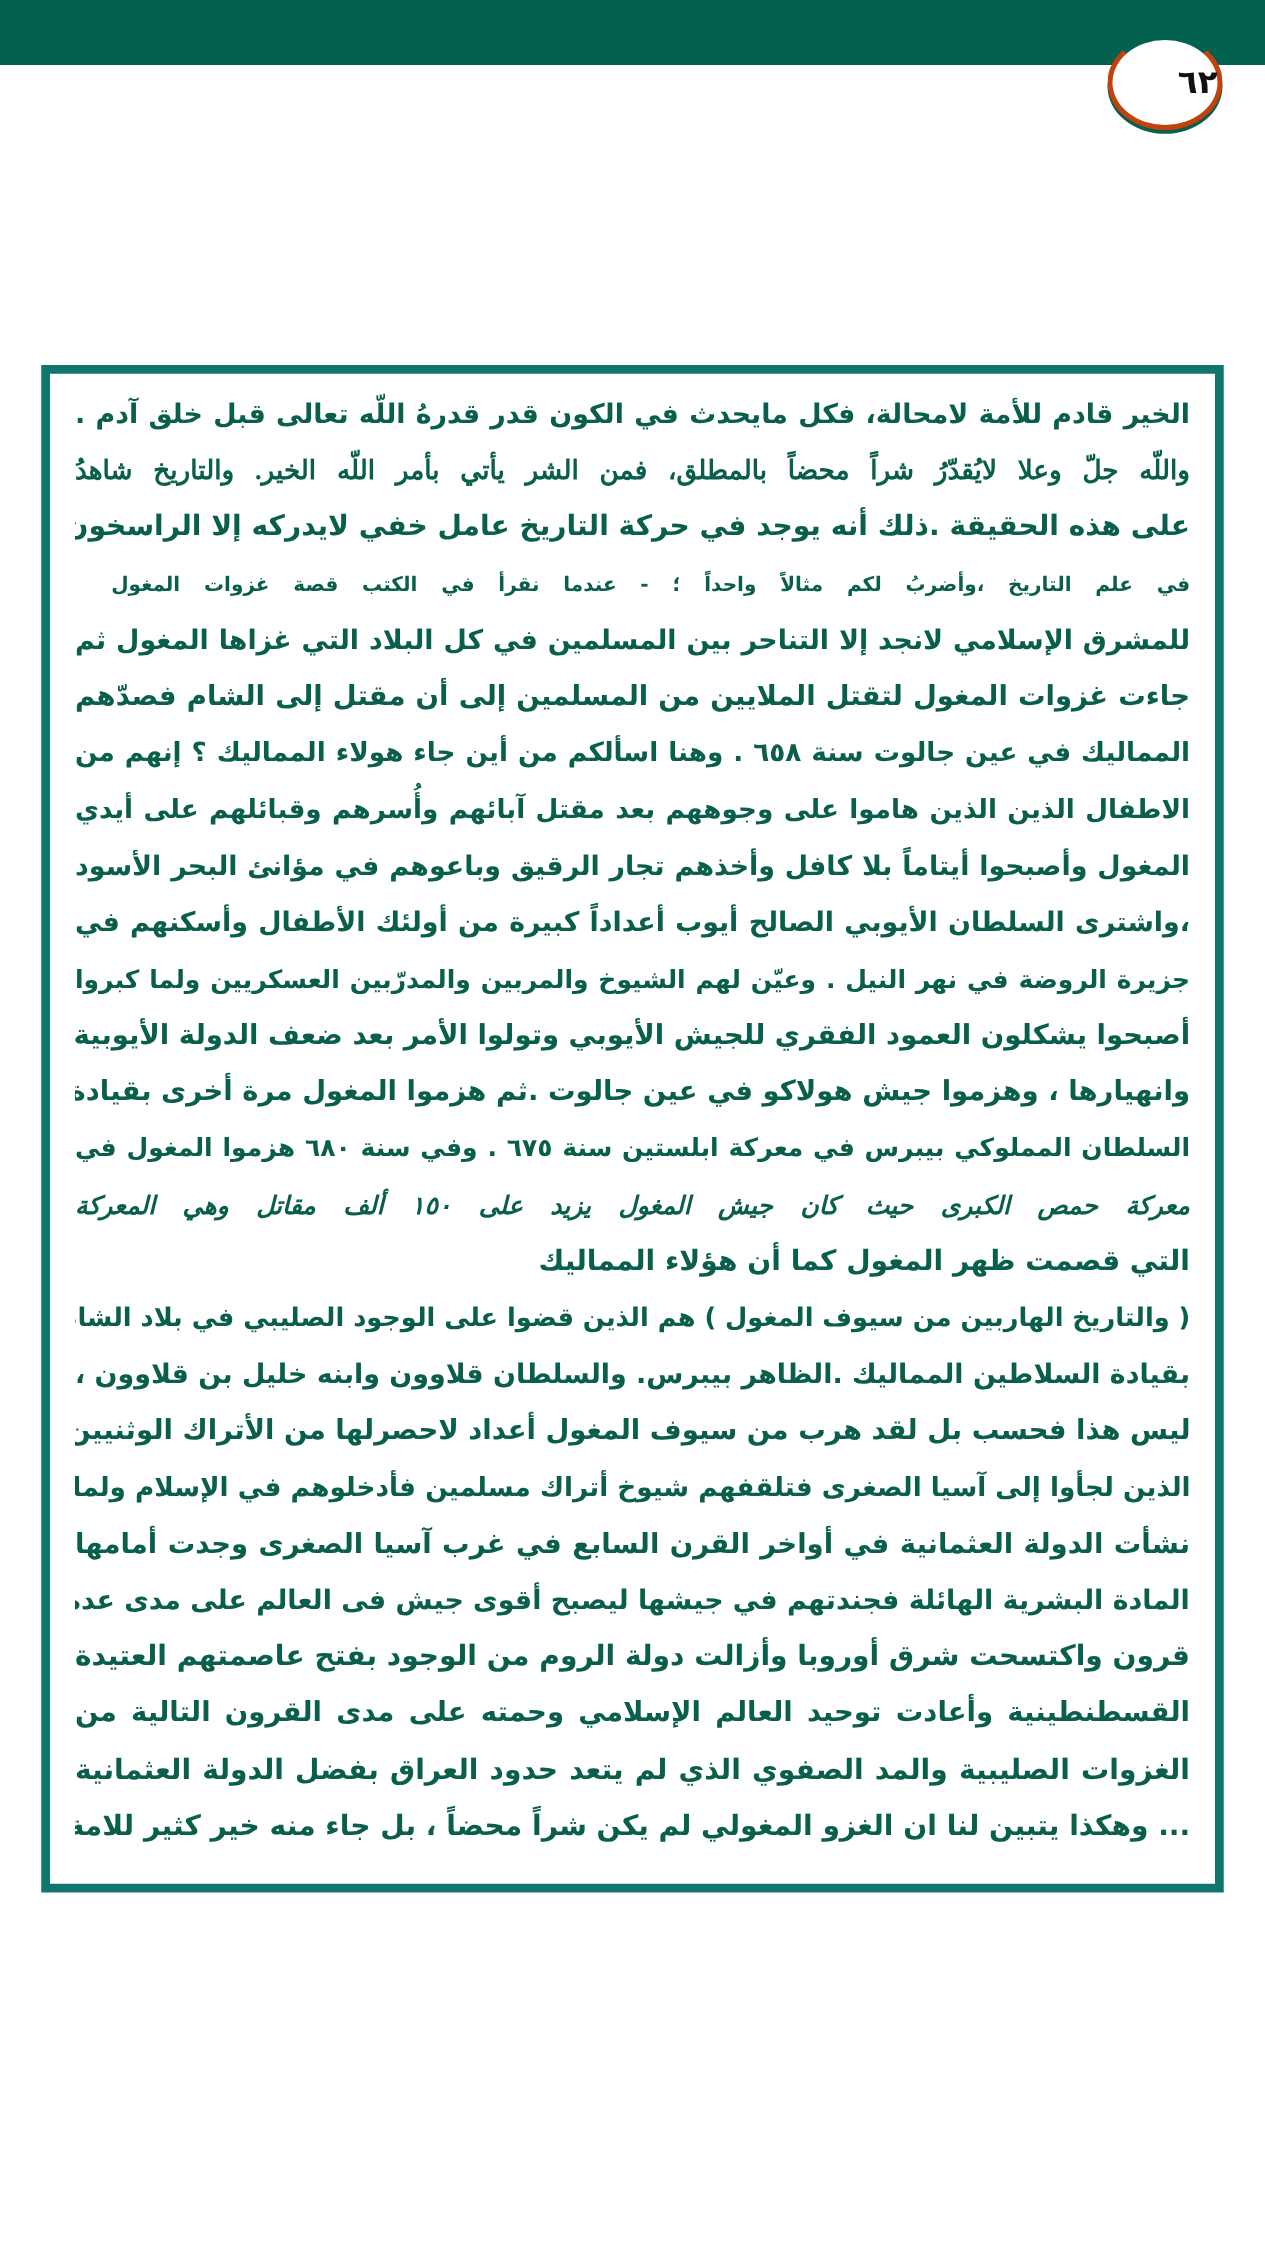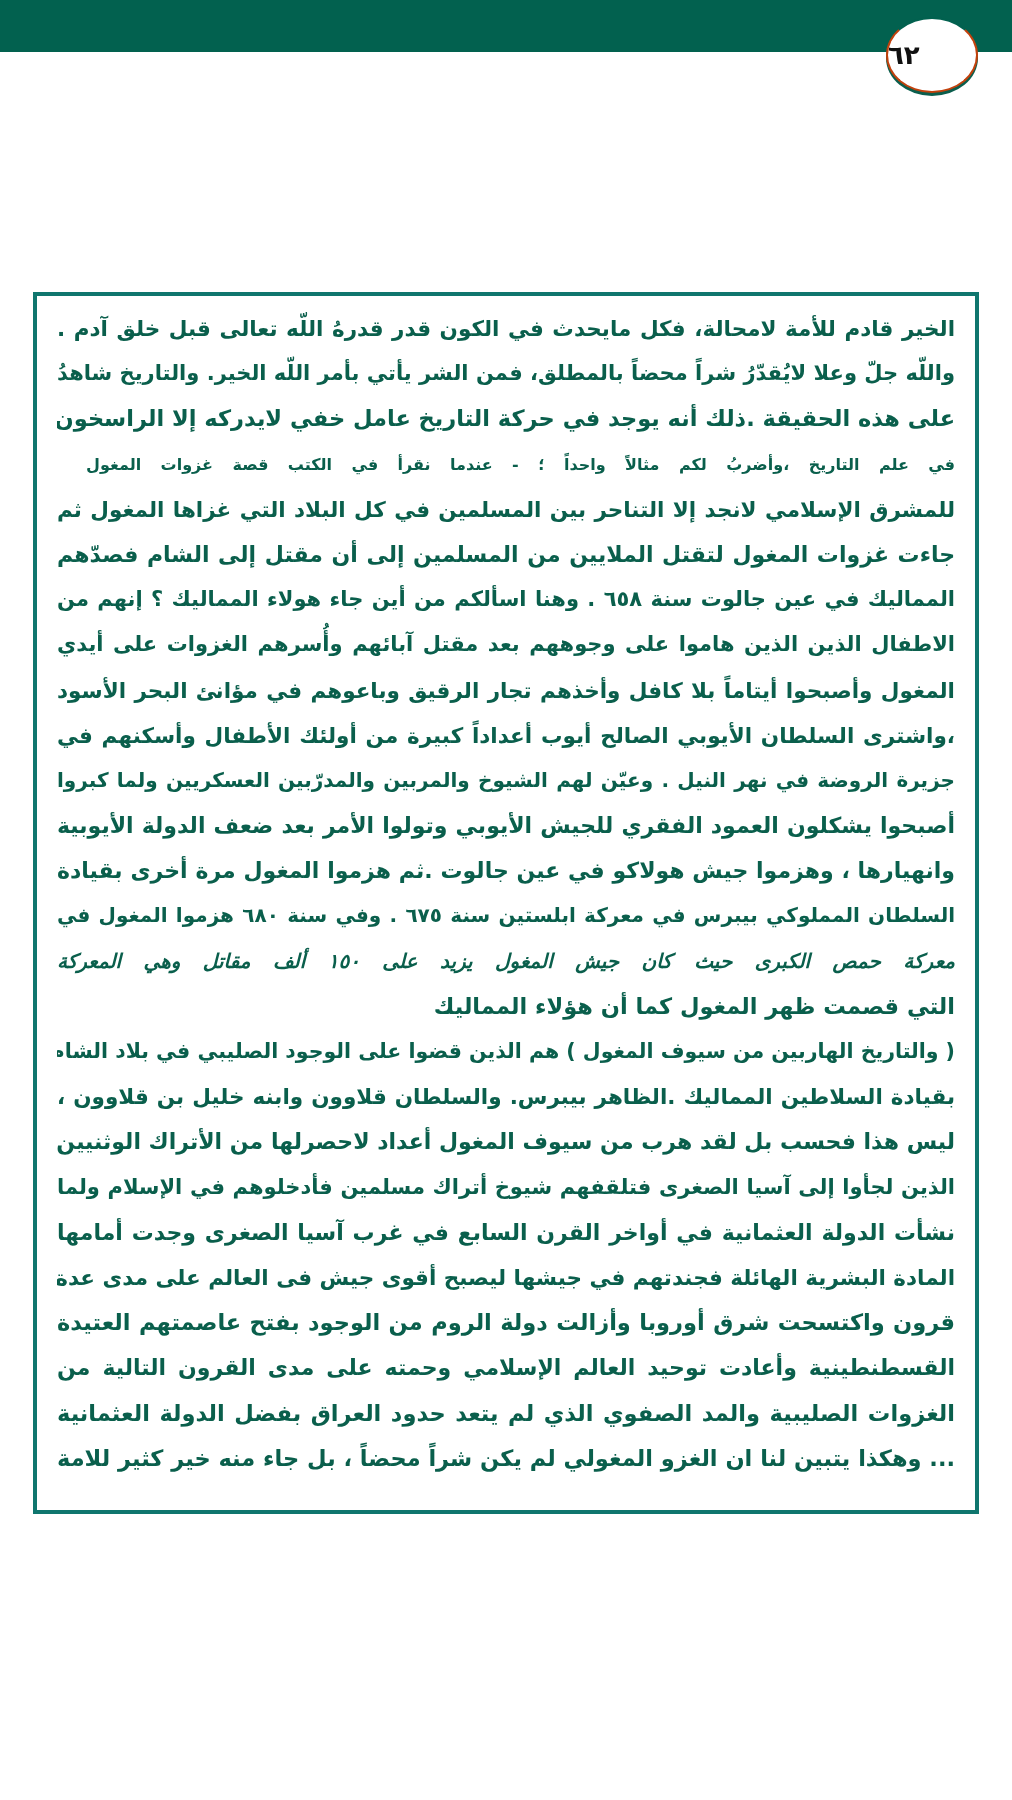--- a/index.html
+++ b/index.html
@@ -5,34 +5,34 @@
   html, body { margin: 0; padding: 0; }
   body {
     width: 1012px; height: 1800px; background: #ffffff; position: relative; overflow: hidden;
     font-family: "DejaVu Sans", sans-serif;
   }
   .header-band {
     position: absolute; left: 0; top: 0; width: 1012px; height: 52px;
     background: #02614f;
   }
   .page-badge {
-    position: absolute; left: 886px; top: 17px; width: 92px; height: 76px;
+    position: absolute; left: 886px; top: 28px; width: 92px; height: 76px;
     border-radius: 50%; background: #ffffff;
-    border: 2px solid #c2410c; border-top-color: #02614f;
+    border: 4px solid #c2410c; border-top-color: #02614f;
     box-sizing: border-box;
-    display: flex; align-items: center; justify-content: flex-start;
+    display: flex; align-items: center; justify-content: flex-end;
     box-shadow: 0 3px 0 #0b5e4d;
   }
   .page-number {
     font-family: "DejaVu Sans", sans-serif; font-weight: bold;
     font-size: 26px; color: #111111; line-height: 1;
   }
   .text-box {
     position: absolute; left: 33px; top: 292px; width: 946px; height: 1222px;
-    border: 4px solid #0f766e; box-sizing: border-box;
+    border: 7px solid #0f766e; box-sizing: border-box;
     padding: 10px 20px 0 20px;
   }
   .paragraph {
     direction: rtl; text-align: justify; text-align-last: right;
     color: #0a5f4c; font-family: "DejaVu Sans", sans-serif; font-weight: bold;
     font-size: 22.5px; line-height: 45.2px; margin: 0;
   }
   .line {
     display: block; direction: rtl; text-align: justify; text-align-last: justify;
     white-space: nowrap; height: 45.2px; overflow: hidden;
@@ -43,27 +43,27 @@
 <body>
 
 <div class="header-band"></div>
 <div class="page-badge">
   <span class="page-number">٦٢</span>
 </div>
 
 <div class="text-box">
   <div class="paragraph" id="body-text">
       <span class="line" style="font-size: 21.5px;">الخير قادم للأمة لامحالة، فكل مايحدث في الكون قدر قدرهُ اللّه تعالى قبل خلق آدم .</span>
-      <span class="line" style="font-size: 21px;">واللّه جلّ وعلا لايُقدّرُ شراً محضاً بالمطلق، فمن الشر يأتي بأمر اللّه الخير. والتاريخ شاهدُ</span>
+      <span class="line" style="font-size: 21px; font-family: Liberation Serif, serif;">واللّه جلّ وعلا لايُقدّرُ شراً محضاً بالمطلق، فمن الشر يأتي بأمر اللّه الخير. والتاريخ شاهدُ</span>
       <span class="line" style="font-size: 22.5px;">على هذه الحقيقة .ذلك أنه يوجد في حركة التاريخ عامل خفي لايدركه إلا الراسخون</span>
       <span class="line" style="font-size: 16px; margin-left: 29px;">في علم التاريخ ،وأضربُ لكم مثالاً واحداً ؛ - عندما نقرأ في الكتب قصة غزوات المغول</span>
       <span class="line" style="font-size: 21.5px;">للمشرق الإسلامي لانجد إلا التناحر بين المسلمين في كل البلاد التي غزاها المغول ثم</span>
       <span class="line" style="font-size: 22px;">جاءت غزوات المغول لتقتل الملايين من المسلمين إلى أن مقتل إلى الشام فصدّهم</span>
       <span class="line" style="font-size: 21px;">المماليك في عين جالوت سنة ٦٥٨ . وهنا اسألكم من أين جاء هولاء المماليك ؟ إنهم من</span>
-      <span class="line" style="font-size: 21px;">الاطفال الذين الذين هاموا على وجوههم بعد مقتل آبائهم وأُسرهم الغزوات على أيدي</span>
+      <span class="line" style="font-size: 21px;">الاطفال الذين الذين هاموا على وجوههم بعد مقتل آبائهم وأُسرهم وقبائلهم على أيدي</span>
       <span class="line" style="font-size: 21.5px;">المغول وأصبحوا أيتاماً بلا كافل وأخذهم تجار الرقيق وباعوهم في مؤانئ البحر الأسود</span>
       <span class="line" style="font-size: 21.5px;">،واشترى السلطان الأيوبي الصالح أيوب أعداداً كبيرة من أولئك الأطفال وأسكنهم في</span>
       <span class="line" style="font-size: 20px;">جزيرة الروضة في نهر النيل . وعيّن لهم الشيوخ والمربين والمدرّبين العسكريين ولما كبروا</span>
       <span class="line" style="font-size: 22px;">أصبحوا يشكلون العمود الفقري للجيش الأيوبي وتولوا الأمر بعد ضعف الدولة الأيوبية</span>
       <span class="line" style="font-size: 22px;">وانهيارها ، وهزموا جيش هولاكو في عين جالوت .ثم هزموا المغول مرة أخرى بقيادة</span>
       <span class="line" style="font-size: 20px;">السلطان المملوكي بيبرس في معركة ابلستين سنة ٦٧٥ . وفي سنة ٦٨٠ هزموا المغول في</span>
       <span class="line" style="font-size: 20px; font-style: italic;">معركة حمص الكبرى حيث كان جيش المغول يزيد على ١٥٠ ألف مقاتل وهي المعركة</span>
       <span class="line last" style="font-size: 22.5px;">التي قصمت ظهر المغول كما أن هؤلاء المماليك</span>
       <span class="line" style="font-size: 20.5px;">( والتاريخ الهاربين من سيوف المغول ) هم الذين قضوا على الوجود الصليبي في بلاد الشام</span>
       <span class="line" style="font-size: 21.5px;">بقيادة السلاطين المماليك .الظاهر بيبرس. والسلطان قلاوون وابنه خليل بن قلاوون ،</span>

